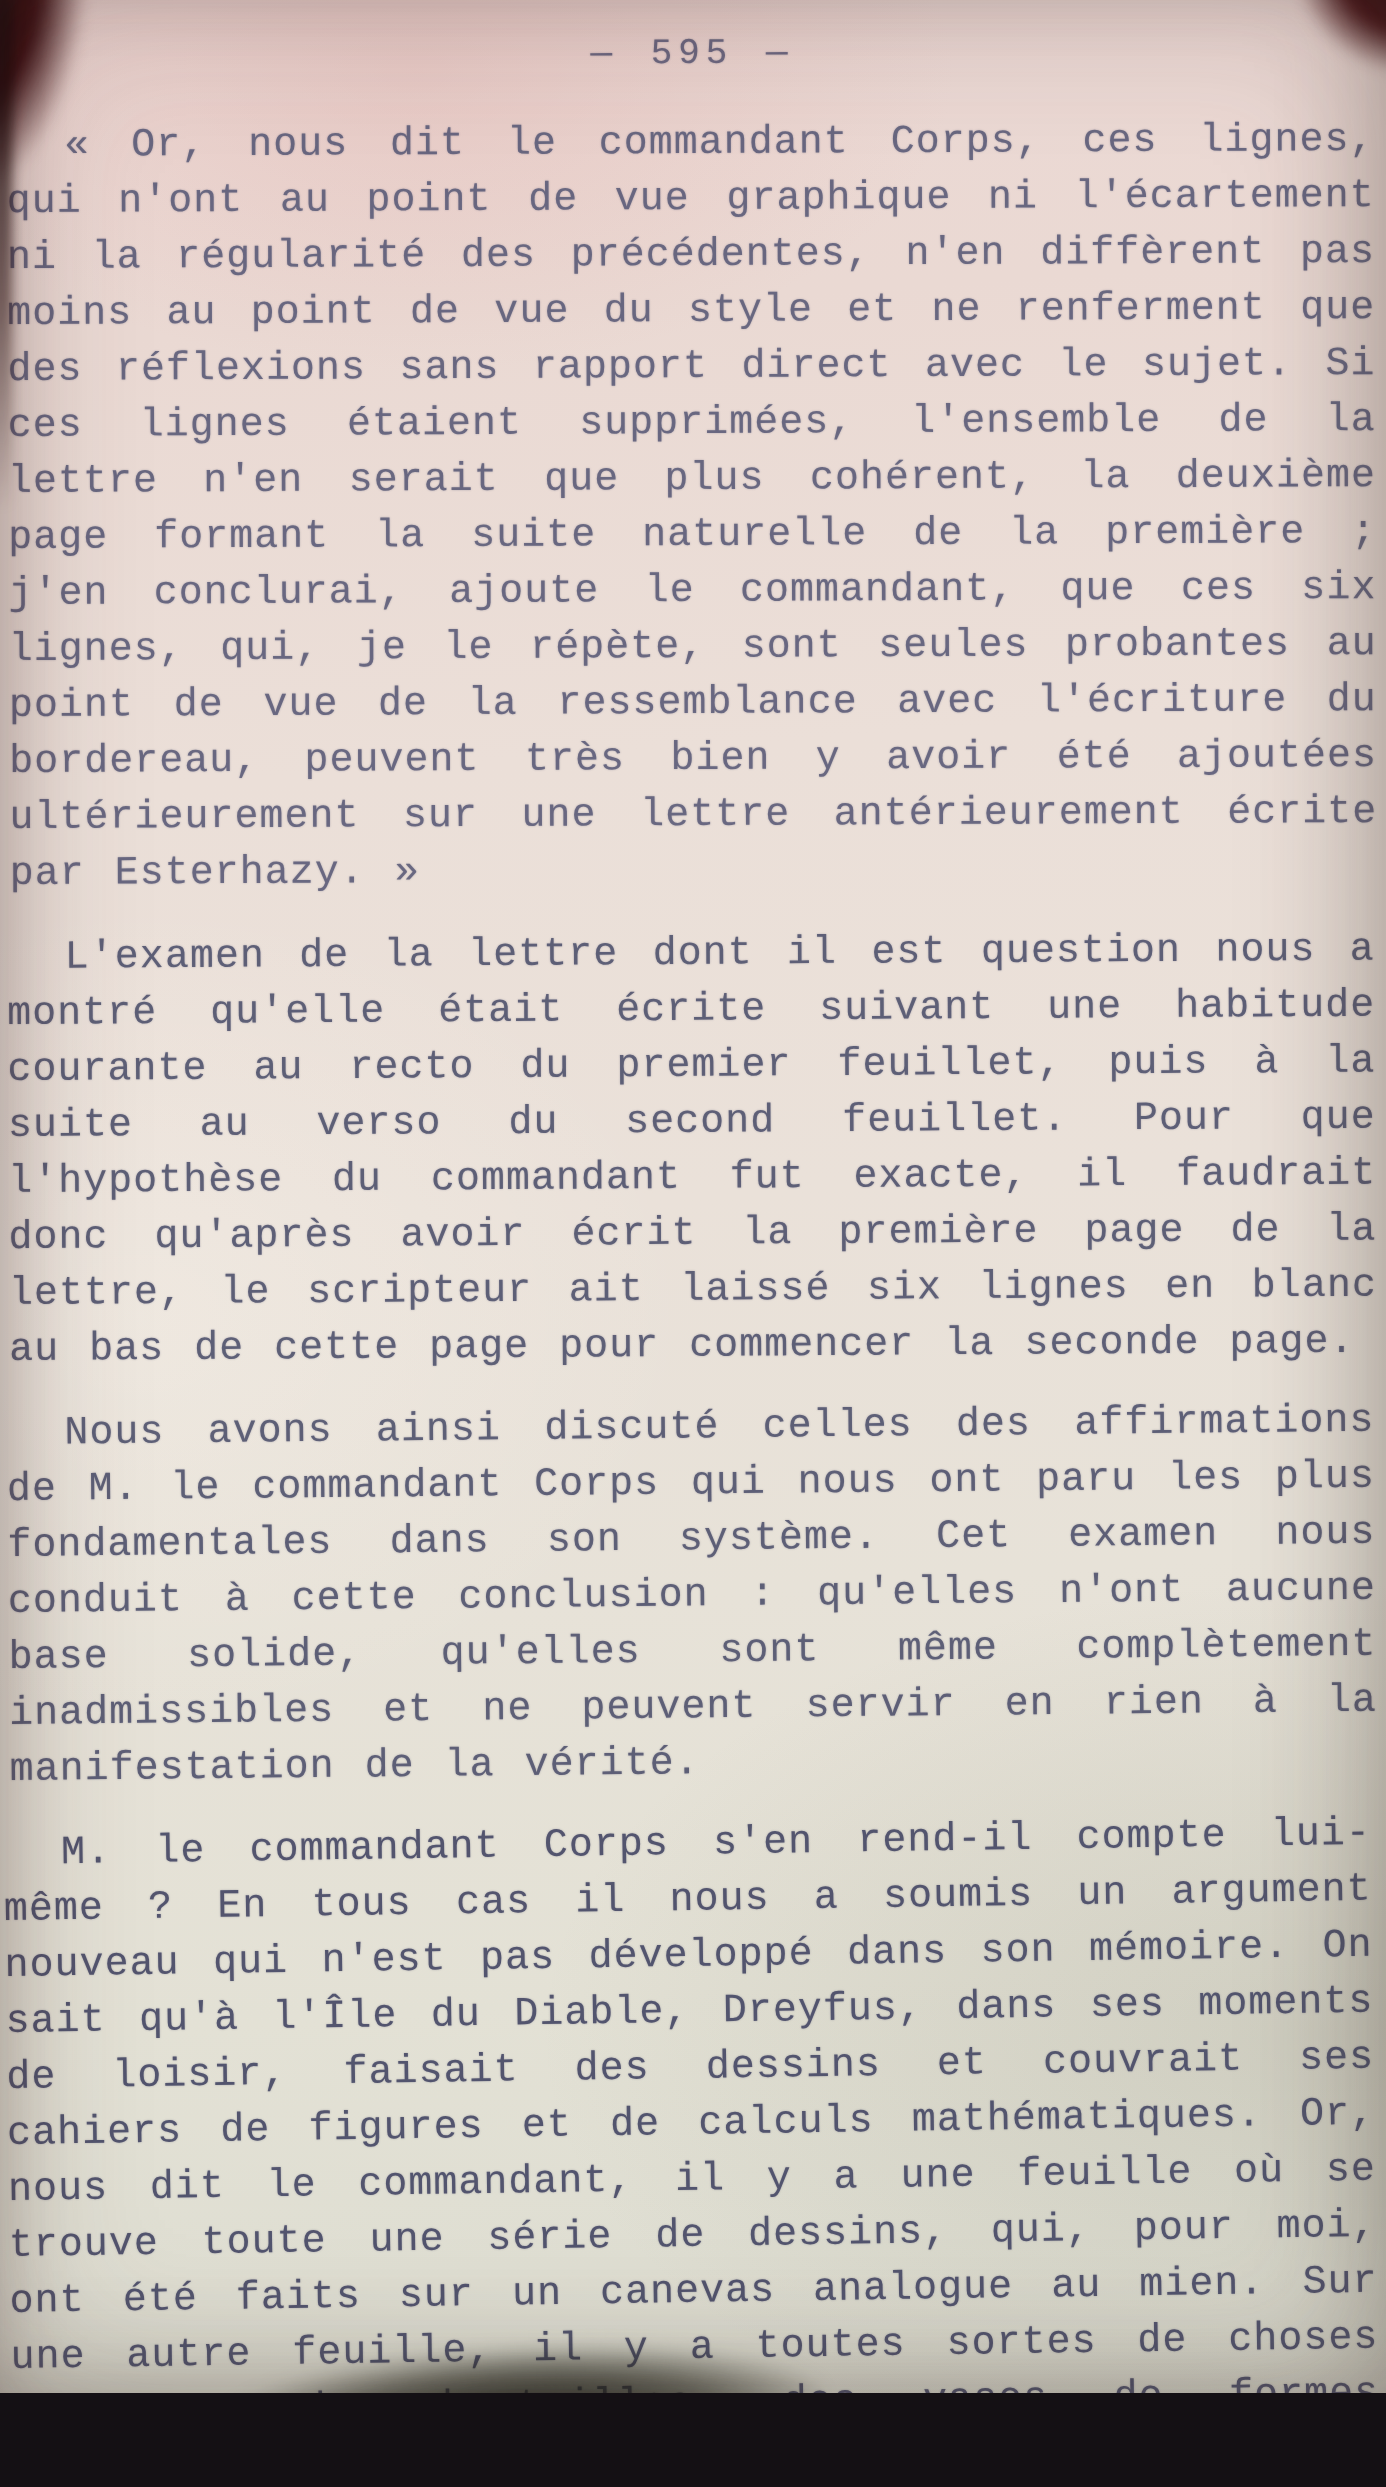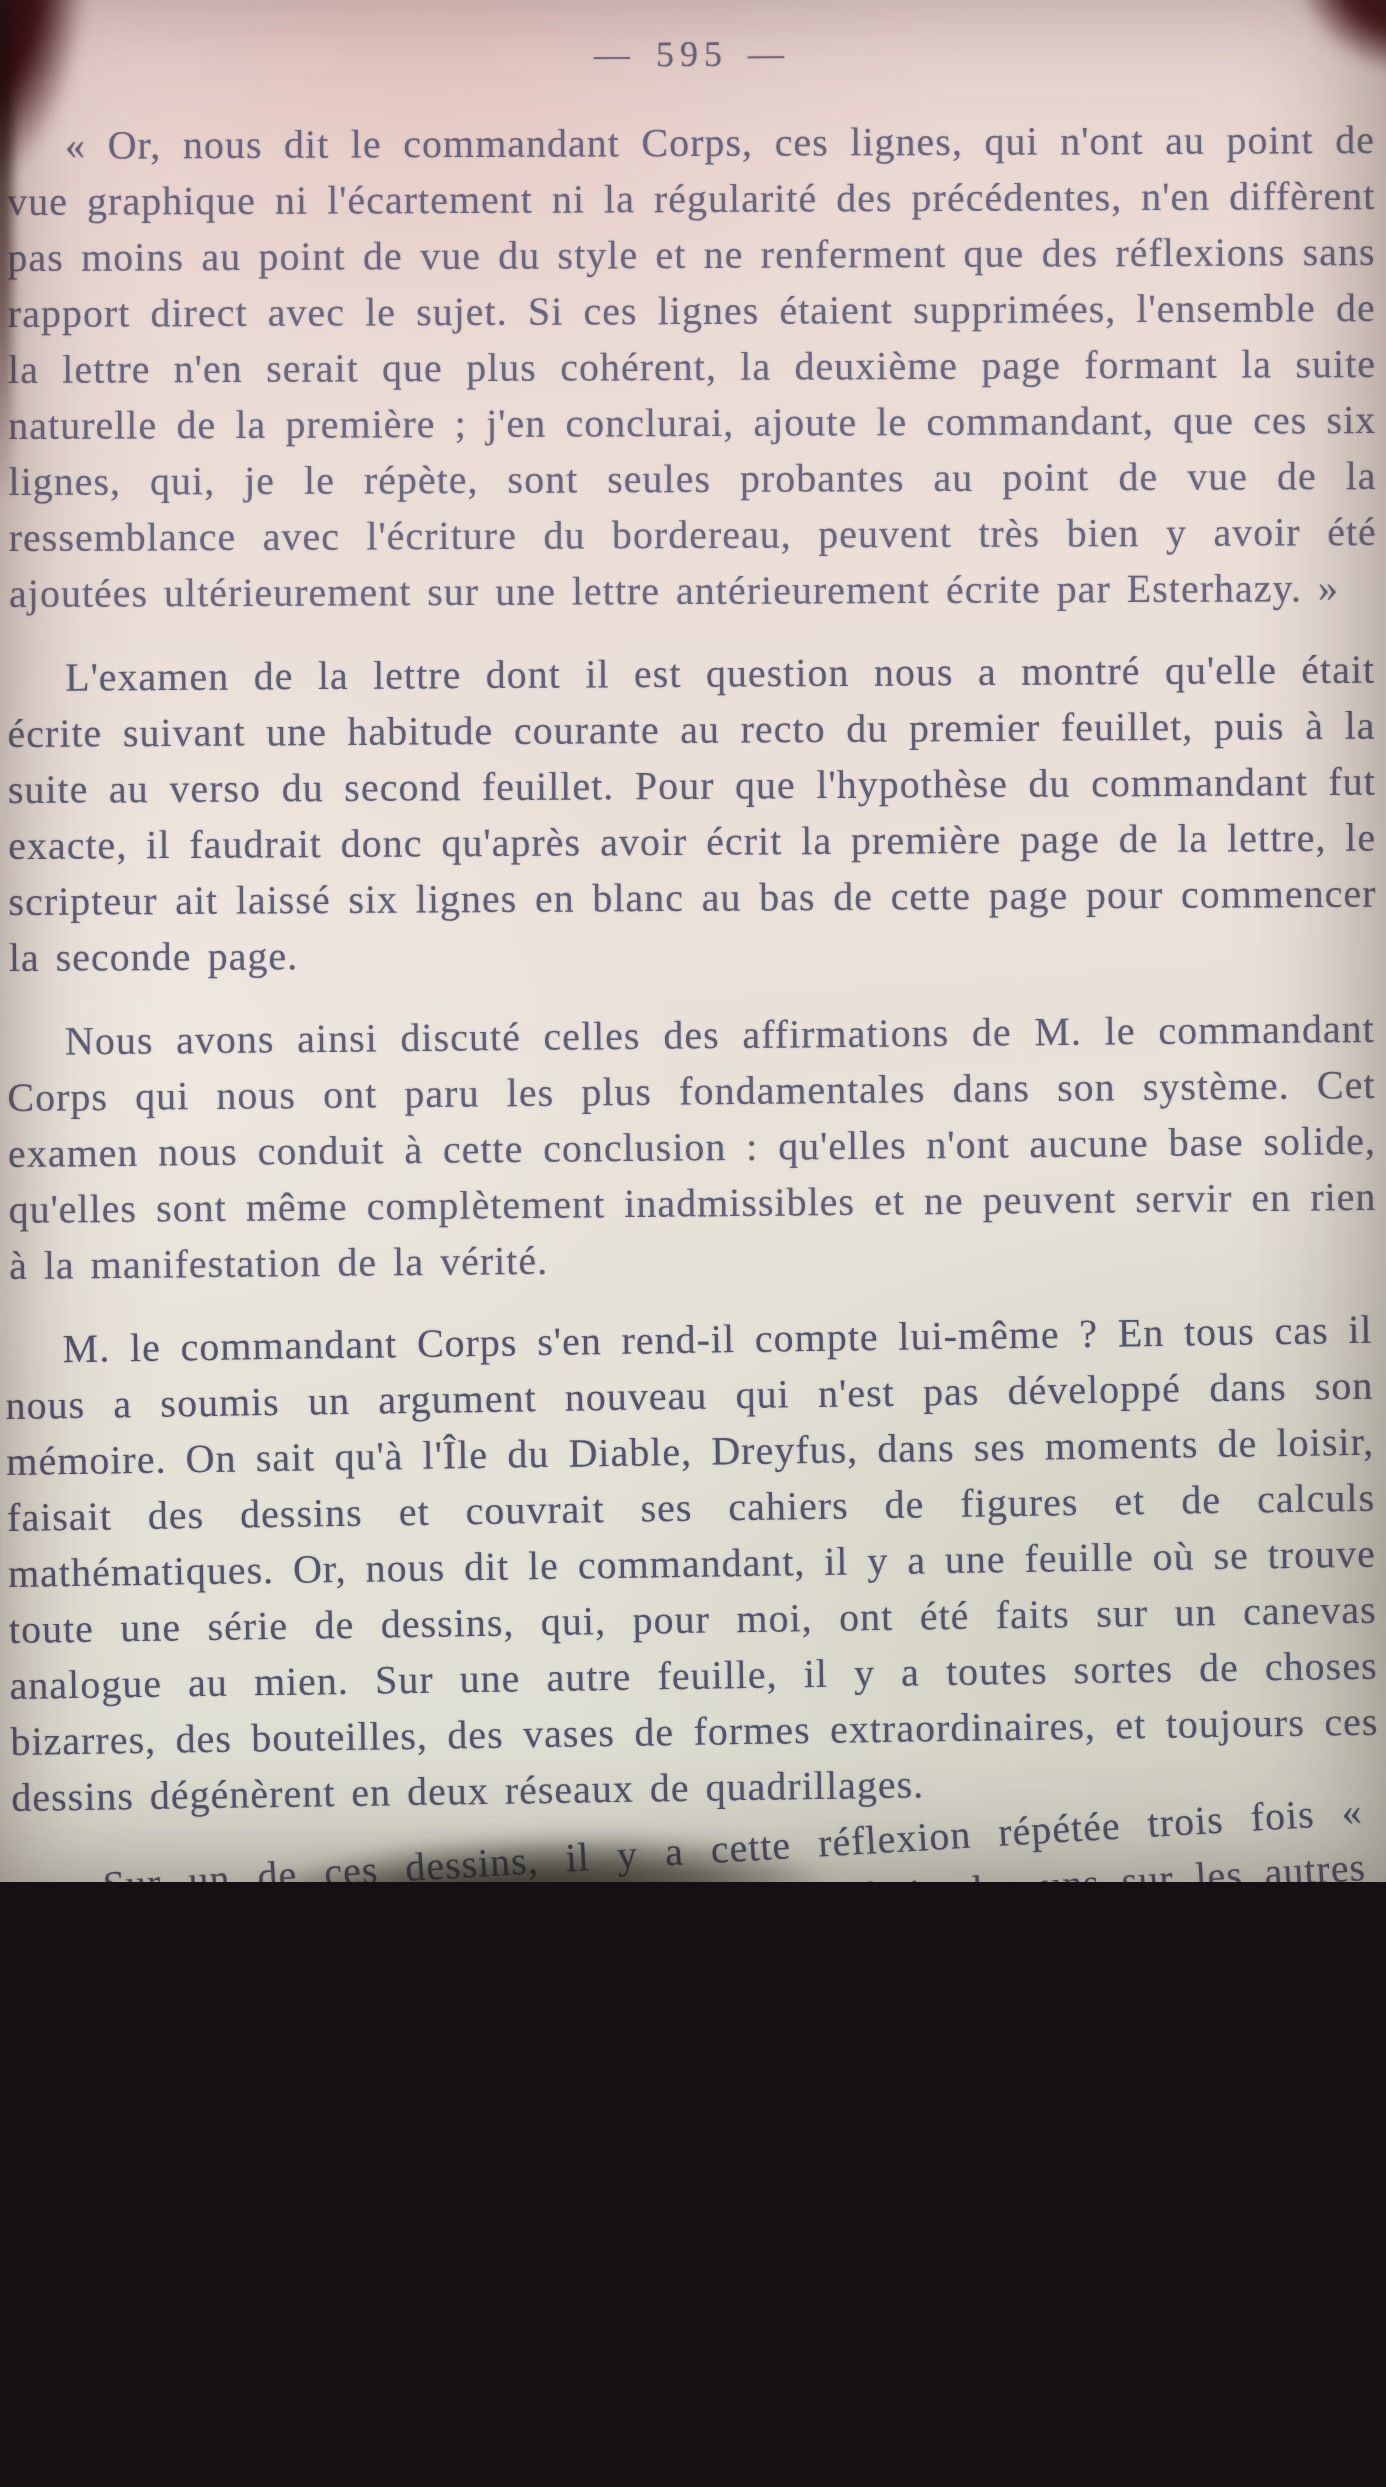--- a/index.html
+++ b/index.html
@@ -1,20 +1,20 @@
 <!DOCTYPE html>
 <html lang="fr"><head>
 <meta charset="utf-8">
 <style>
   html,body{margin:0;padding:0;background:#141014;}
   .shot{
     position:relative;
-    width:1386px;height:1882px;
+    width:1386px;height:2393px;
     overflow:hidden;
-    font-family:Liberation Serif, serif;
+    font-family:Liberation Mono, monospace;
   }
   
   .paper{
     position:absolute;inset:0;
     background:
       radial-gradient(ellipse 900px 500px at 30% 3%, rgba(222,168,164,0.30), rgba(0,0,0,0) 60%),
       radial-gradient(ellipse 1200px 700px at 95% 85%, rgba(120,120,100,0.18), rgba(0,0,0,0) 65%),
       radial-gradient(ellipse 800px 600px at 10% 55%, rgba(255,252,244,0.25), rgba(0,0,0,0) 70%),
       linear-gradient(176deg,
         #ecd8d4 0%,

